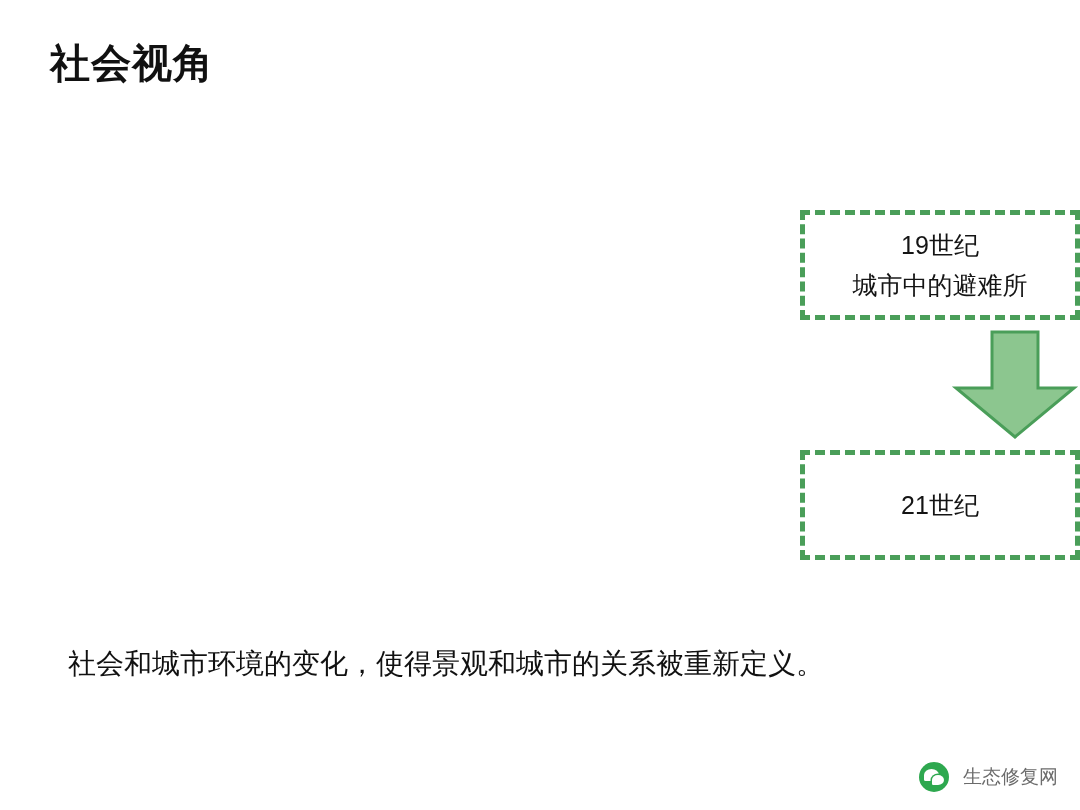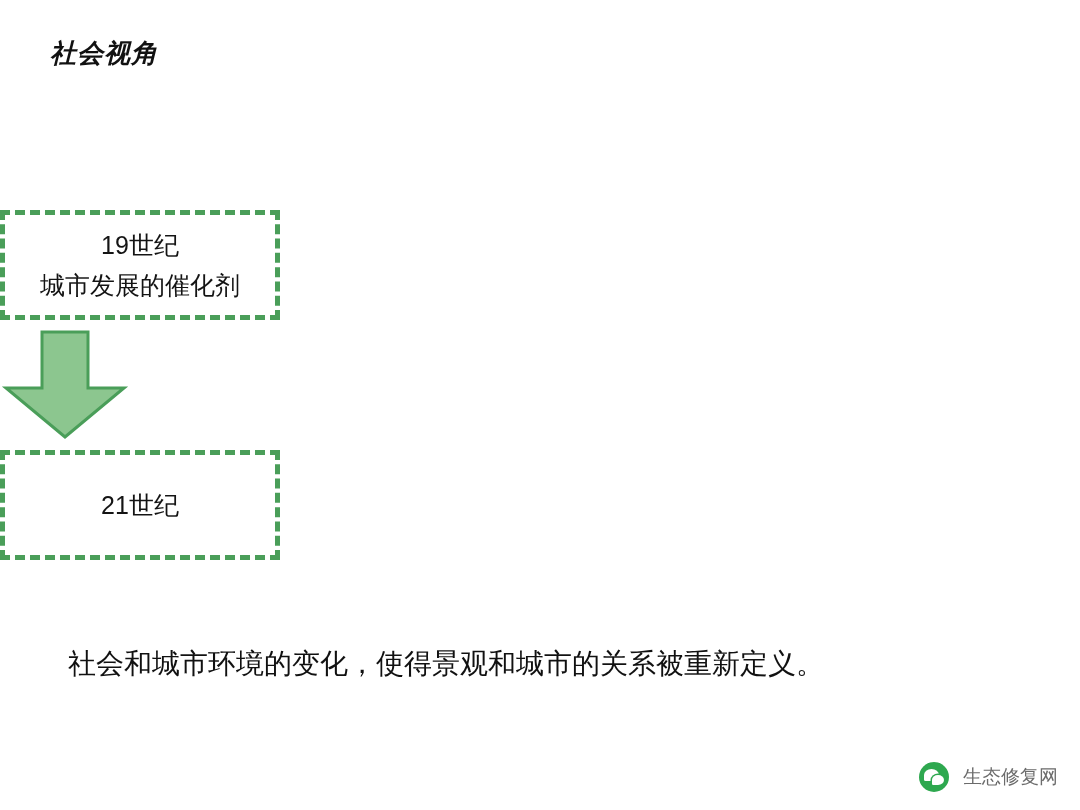--- a/index.html
+++ b/index.html
@@ -20,46 +20,45 @@
     position: relative;
     width: 1080px;
     height: 810px;
     box-sizing: border-box;
   }
 
   .title {
     position: absolute;
     left: 50px;
     top: 36px;
-    font-size: 26px;
+    font-size: 40px;
     font-weight: bold;
     letter-spacing: 1px;
     color: #111111;
     white-space: nowrap;
-    font-style: italic;
   }
 
   .subtitle {
     position: absolute;
     left: 50px;
     top: 130px;
     font-size: 29px;
     font-weight: normal;
     color: #1a1a1a;
     white-space: nowrap;
   }
 
   .flow {
     position: absolute;
     left: 0;
     top: 210px;
     width: 1080px;
     display: flex;
     flex-direction: column;
-    align-items: flex-start;
+    align-items: flex-end;
   }
 
   .box {
     box-sizing: border-box;
     width: 280px;
     min-height: 110px;
     border: 5px dashed #4a9e59;
     display: flex;
     flex-direction: column;
     align-items: center;
@@ -147,21 +146,21 @@
 
 <div class="slide">
 
   <div class="title">社会视角</div>
 
 
   <div class="flow">
 
     <div class="box">
       <div class="box-line">19世纪</div>
-      <div class="box-line">城市发展的催化剂</div>
+      <div class="box-line">城市中的避难所</div>
     </div>
 
     <div class="arrow-wrap">
       <svg class="arrow" width="130" height="110" viewBox="0 0 130 110">
         <polygon points="42,2 88,2 88,58 124,58 65,107 6,58 42,58" fill="#8cc68f" stroke="#4a9e59" stroke-width="3" stroke-linejoin="miter"></polygon>
       </svg>
     </div>
 
     <div class="box">
       <div class="box-line">21世纪</div>

